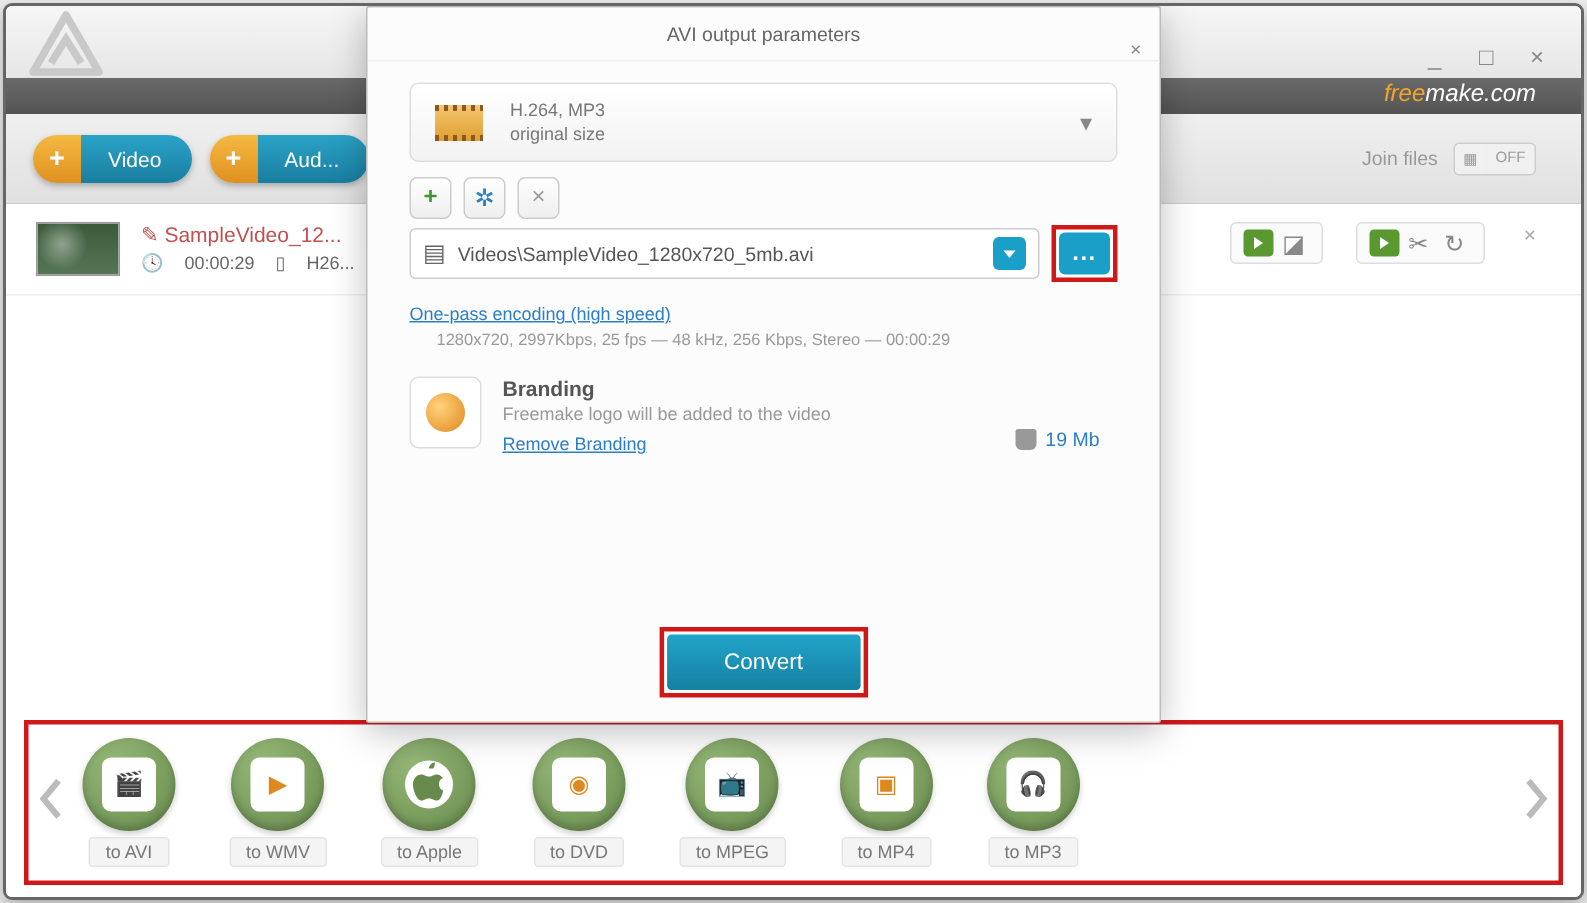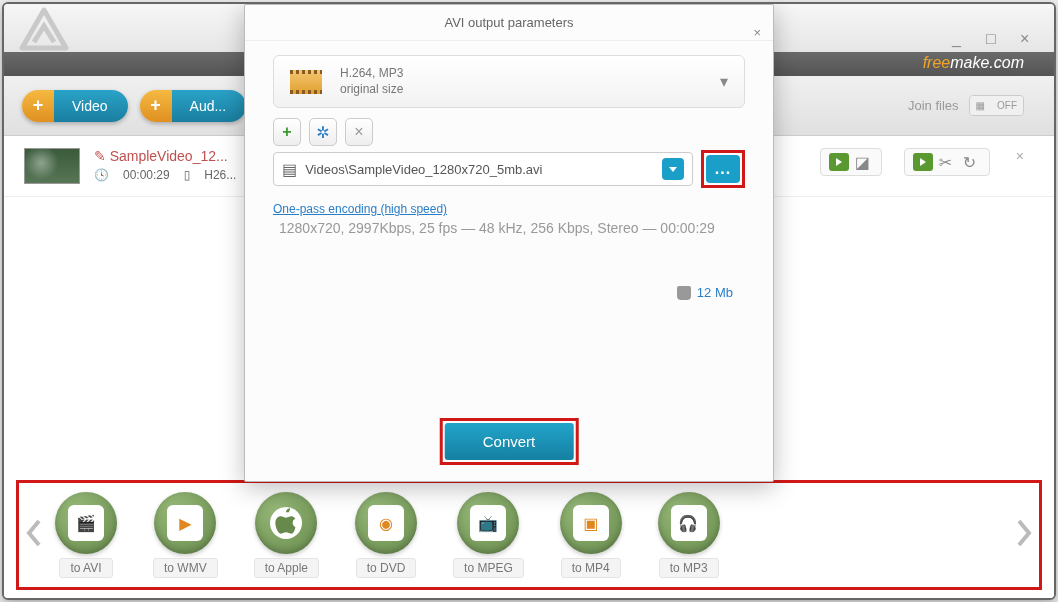--- a/index.html
+++ b/index.html
@@ -50,21 +50,21 @@
 .mini-btns { display:flex; gap:8px; margin-top:10px; }
 .mini-btn { width:28px; height:28px; border:1px solid #ccc; border-radius:5px; background:linear-gradient(#fff,#eee); display:flex; align-items:center; justify-content:center; cursor:pointer; }
 .save-row { display:flex; gap:8px; align-items:center; margin-top:4px; }
 .path-box { flex:1; display:flex; align-items:center; border:1px solid #ccc; border-radius:4px; background:#fff; padding:5px 8px; gap:8px; position:relative; }
 .path-box input { border:0; flex:1; font-size:13px; color:#555; outline:none; background:transparent; }
 .path-drop { width:22px; height:22px; background:#1aa0c8; border-radius:4px; display:flex; align-items:center; justify-content:center; }
 .path-drop::after { content:""; border-top:5px solid #fff; border-left:4px solid transparent; border-right:4px solid transparent; }
 .browse { width:34px; height:28px; background:#1aa0c8; border-radius:4px; display:flex; align-items:center; justify-content:center; color:#fff; font-weight:bold; letter-spacing:1px; cursor:pointer; }
 .red-box { border:3px solid #d01818; padding:2px; }
 .enc-link { color:#2a7ec8; font-size:12px; margin-top:14px; display:inline-block; text-decoration:underline; cursor:pointer; }
-.enc-info { color:#999; font-size:14px; margin-left:6px; margin-top:3px; }
+.enc-info { color:#999; font-size:11px; margin-left:18px; margin-top:3px; }
 .size-est { position:absolute; right:40px; top:280px; color:#2a7ec8; font-size:13px; display:flex; align-items:center; gap:6px; }
 .branding { display:flex; gap:14px; margin-top:18px; align-items:flex-start; }
 .brand-ico { width:48px; height:48px; border:1px solid #ddd; border-radius:6px; background:#fff; display:flex; align-items:center; justify-content:center; }
 .brand-ico::after { content:""; width:26px; height:26px; border-radius:50%; background:radial-gradient(circle at 35% 35%,#ffd27a,#e08820); }
 .brand-txt h4 { font-size:14px; color:#555; font-weight:600; margin-bottom:2px; }
 .brand-txt p { font-size:12px; color:#999; margin-bottom:4px; }
 .brand-txt a { font-size:12px; color:#2a7ec8; text-decoration:underline; cursor:pointer; }
 .convert-wrap { position:absolute; left:50%; bottom:16px; transform:translateX(-50%); }
 .convert-btn { background:linear-gradient(#22a4ca,#1580a2); color:#fff; border:0; padding:10px 38px; font-size:15px; border-radius:3px; cursor:pointer; }
 
@@ -182,23 +182,31 @@
         <div class="red-box">
           <div class="browse">...</div>
         </div>
       </div>
 
       <a class="enc-link">One-pass encoding (high speed)</a>
       <div class="enc-info">1280x720, 2997Kbps, 25 fps — 48 kHz, 256 Kbps, Stereo — 00:00:29</div>
 
       <div class="size-est">
         <span class="disk-ico"></span>
-        <span>12 Mb</span>
-      </div>
-
+        <span>19 Mb</span>
+      </div>
+
+      <div class="branding">
+        <div class="brand-ico"></div>
+        <div class="brand-txt">
+          <h4>Branding</h4>
+          <p>Freemake logo will be added to the video</p>
+          <a>Remove Branding</a>
+        </div>
+      </div>
     </div>
 
     <div class="convert-wrap red-box">
       <button class="convert-btn">Convert</button>
     </div>
   </div>
 
   <div class="watermark">
     <svg width="60" height="50">
         <circle cx="20" cy="20" r="12" fill="#ffdca0" stroke="#4a8a4a" stroke-width="2"></circle>

